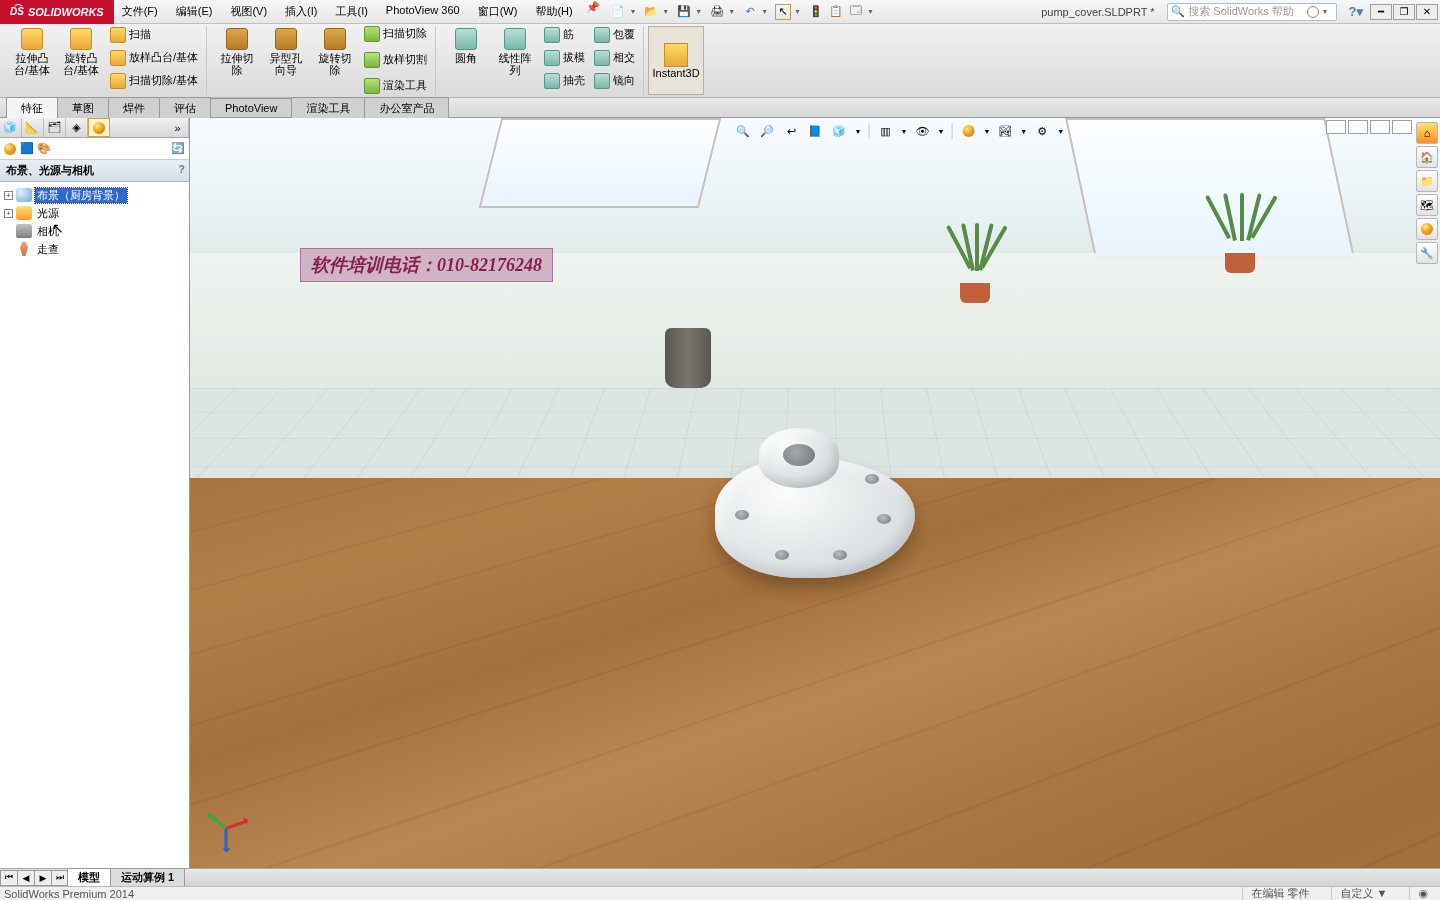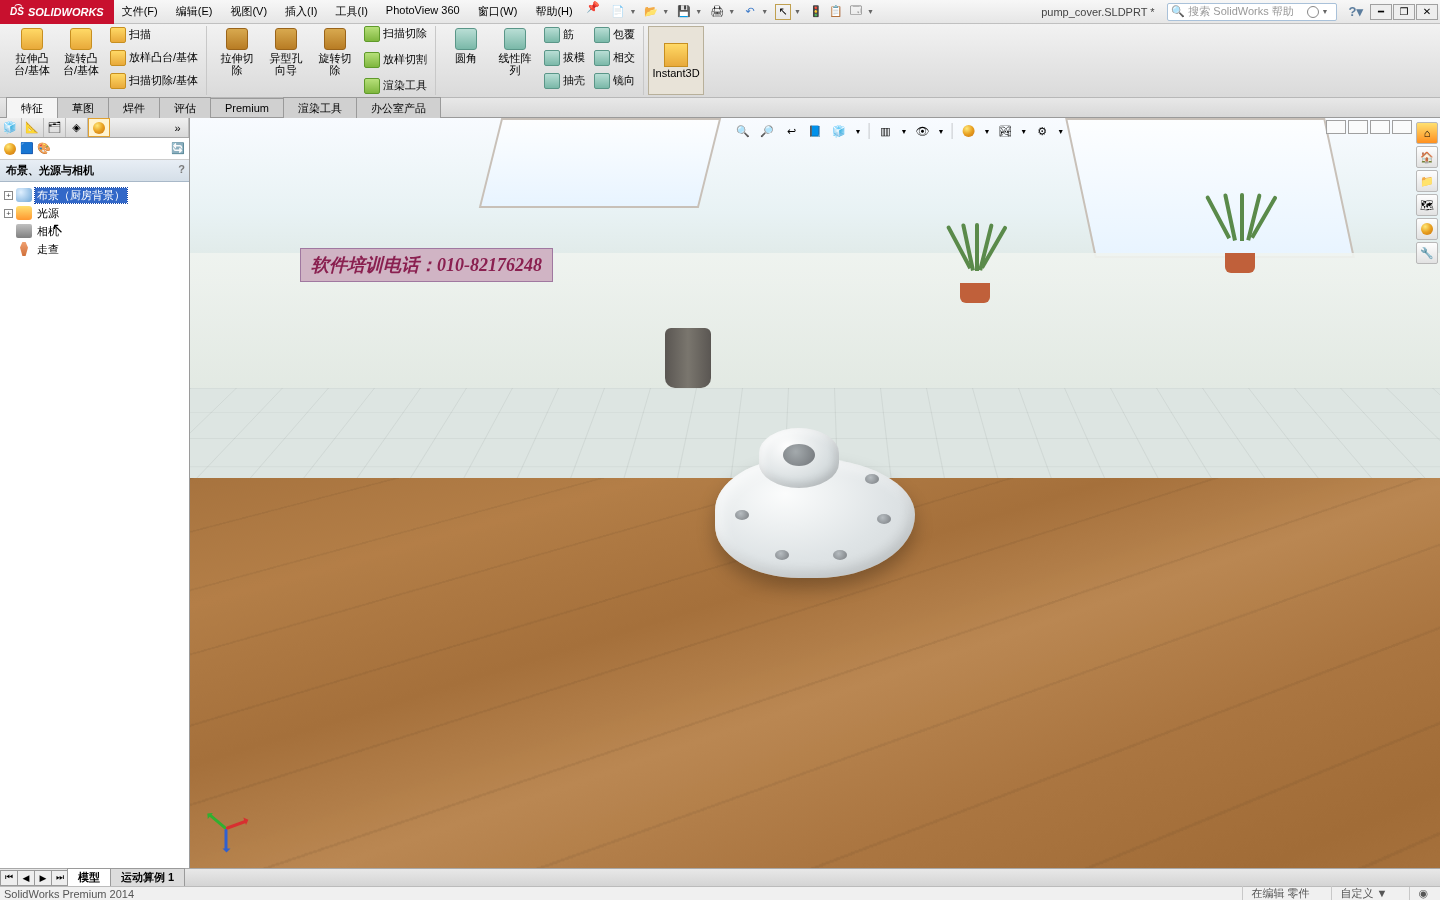--- a/index.html
+++ b/index.html
@@ -286,21 +286,21 @@
       <div class="icn gold"></div>
       <span>Instant3D</span>
     </div>
 </div>
 
 <div class="cmdtabs">
   <div class="ctab sel">特征</div>
   <div class="ctab">草图</div>
   <div class="ctab">焊件</div>
   <div class="ctab">评估</div>
-  <div class="ctab">Premium</div>
+  <div class="ctab">PhotoView</div>
   <div class="ctab">渲染工具</div>
   <div class="ctab">办公室产品</div>
 </div>
 
 <div class="featureMgr">
   <div class="fmTabs">
     <div class="fmTab">🧊</div>
     <div class="fmTab">📐</div>
     <div class="fmTab">🗂</div>
     <div class="fmTab">◈</div>

